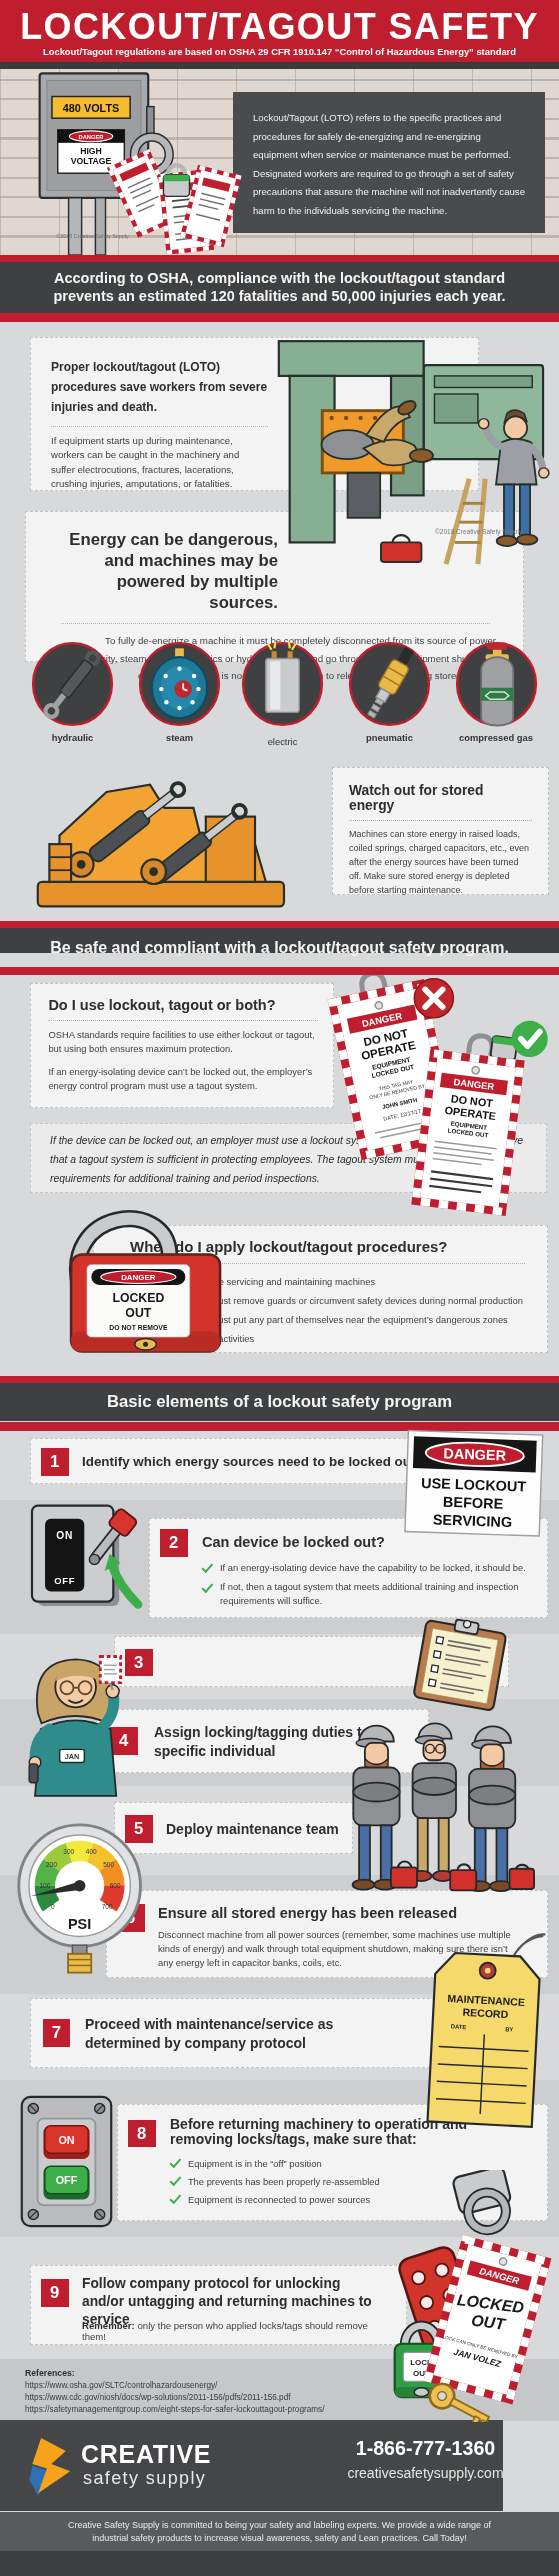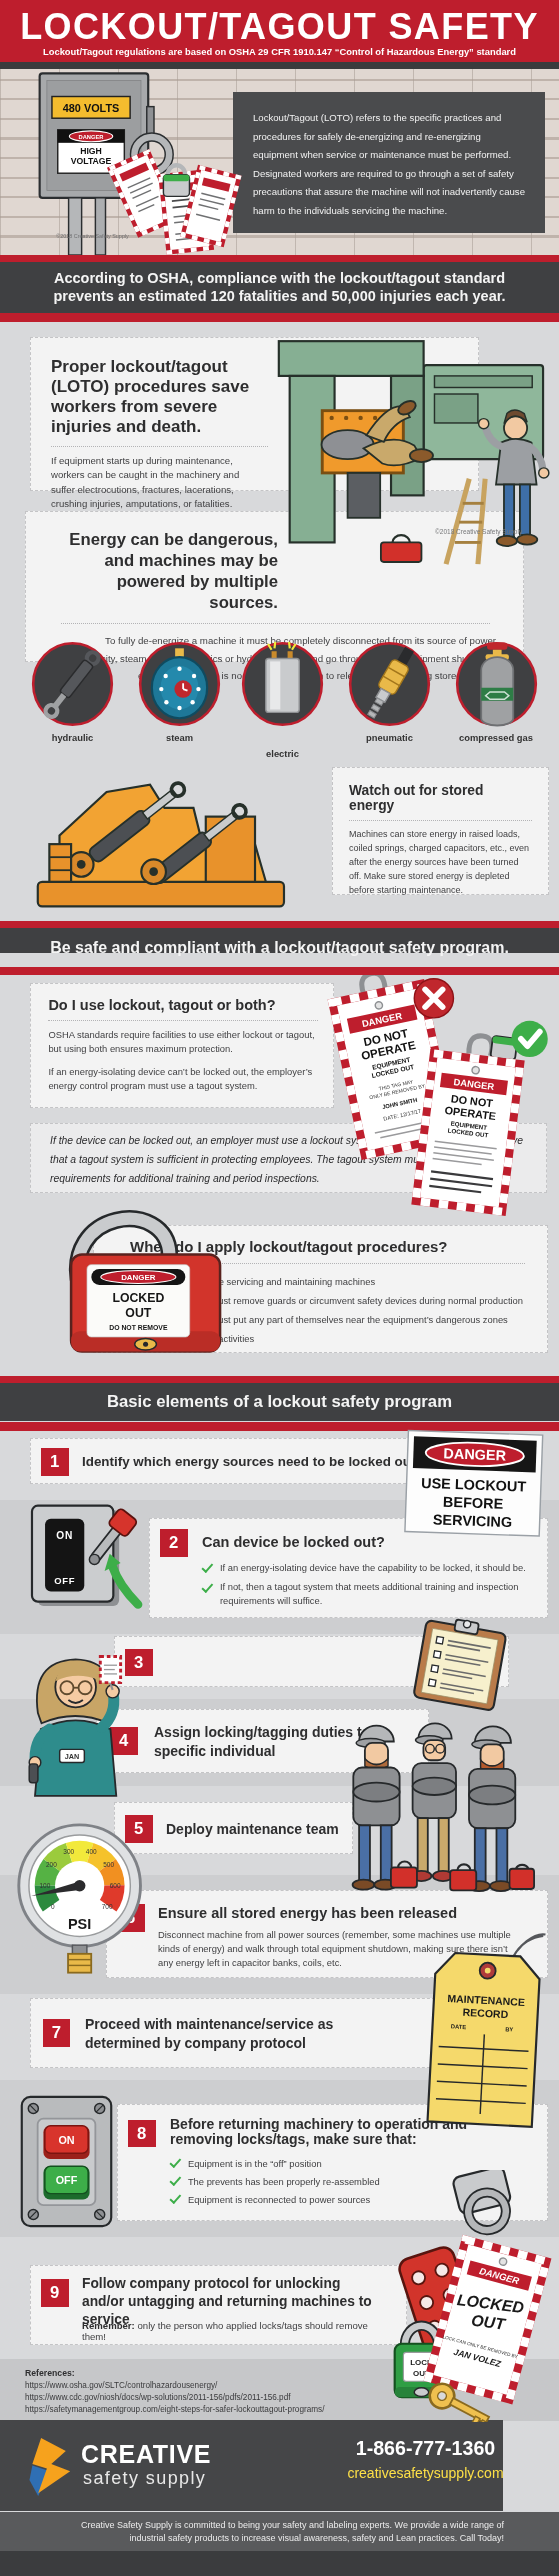--- a/index.html
+++ b/index.html
@@ -113,21 +113,21 @@
   <div class="abs band-red" style="top:255px;left:0;width:559px;height:7.2px;"></div>
   <div class="abs band-dark" style="top:262px;left:0;width:559px;height:51px;">
     <div class="banner-txt" style="font-size:14.5px;line-height:18px;padding-top:7.2px;">
       <div>According to OSHA, compliance with the lockout/tagout standard</div>
       <div>prevents an estimated 120 fatalities and 50,000 injuries each year.</div>
     </div>
   </div>
   <div class="abs band-red" style="top:313px;left:0;width:559px;height:8.7px;"></div>
 
   <div class="abs card" style="top:337px;left:30px;width:449px;height:154px;padding:19px 0 0 20px;">
-    <div class="h-title" style="width:217px;font-size:17px;line-height:20px;">Proper lockout/tagout (LOTO) procedures save workers from severe injuries and death.</div>
+    <div class="h-title" style="width:217px;font-size:12px;line-height:20px;">Proper lockout/tagout (LOTO) procedures save workers from severe injuries and death.</div>
     <div class="dotted" style="width:217px;margin:8.7px 0 7.2px 0;"></div>
     <div class="body-txt" style="width:214px;font-size:9.6px;line-height:14.5px;">If equipment starts up during maintenance, workers can be caught in the machinery and suffer electrocutions, fractures, lacerations, crushing injuries, amputations, or fatalities.</div>
   </div>
   <svg class="ill" style="top:325px;left:239px;" width="320" height="243" viewBox="0 0 442 335">
     <rect x="255" y="55" width="165" height="130" rx="4" fill="#8FB79B" stroke="#26302A" stroke-width="3"></rect>
     <rect x="270" y="70" width="135" height="16" fill="#7AA186" stroke="#26302A" stroke-width="2"></rect>
     <rect x="270" y="95" width="60" height="40" fill="#7AA186" stroke="#26302A" stroke-width="2"></rect>
     <rect x="55" y="22" width="200" height="48" fill="#86AF93" stroke="#26302A" stroke-width="3"></rect>
     <rect x="70" y="70" width="62" height="230" fill="#86AF93" stroke="#26302A" stroke-width="3"></rect>
     <rect x="210" y="70" width="45" height="165" fill="#7AA186" stroke="#26302A" stroke-width="3"></rect>
@@ -226,21 +226,21 @@
       <svg width="83" height="86" viewBox="0 0 114 118">
         <ellipse cx="57" cy="59" rx="54" ry="56" fill="#3F4042" stroke="#BE1E2D" stroke-width="3.5"></ellipse>
         <rect x="42" y="14" width="7" height="10" fill="#C98A2B"></rect>
           <rect x="64" y="14" width="7" height="10" fill="#C98A2B"></rect>
         <g stroke="#F2E93B" stroke-width="3" fill="none">
             <path d="M42,12 l-5,-8 M46,10 l1,-9 M70,12 l5,-8 M67,10 l-1,-9"></path>
           </g>
         <rect x="34" y="24" width="46" height="74" rx="4" fill="#C9CBCD" stroke="#8E9093" stroke-width="2"></rect>
         <rect x="40" y="28" width="14" height="66" fill="#E8E9EA"></rect>
       </svg>
-      <div style="font-size:9.4px;font-weight:bold;color:#333;margin-top:19px;">electric</div>
+      <div style="font-size:9.4px;font-weight:normal;color:#333;margin-top:7px;">electric</div>
     </div>
 
     <div class="abs" style="left:346px;top:0;width:87px;text-align:center;">
       <svg width="83" height="86" viewBox="0 0 114 118">
         <ellipse cx="57" cy="59" rx="54" ry="56" fill="#3F4042" stroke="#BE1E2D" stroke-width="3.5"></ellipse>
         <g transform="rotate(30 57 59)">
           <rect x="50" y="4" width="14" height="22" fill="#2A2B2D"></rect>
           <rect x="44" y="26" width="26" height="44" rx="6" fill="#E9B949" stroke="#A3761B" stroke-width="2"></rect>
           <line x1="44" y1="40" x2="70" y2="40" stroke="#A3761B" stroke-width="2"></line>
           <line x1="44" y1="54" x2="70" y2="54" stroke="#A3761B" stroke-width="2"></line>
@@ -734,21 +734,21 @@
   </div>
 
   <div class="abs" style="top:2420px;left:0;width:503px;height:91px;background:#454648;z-index:1;">
     <svg class="abs" style="top:14.5px;left:27.5px;" width="48" height="64" viewBox="0 0 66 88">
       <polygon points="6,42 30,50 14,84 2,62" fill="#2F6FB4"></polygon>
       <polygon points="18,4 52,22 32,40 58,50 14,80 26,46 6,40" fill="#F6A21D"></polygon>
     </svg>
     <div class="abs" style="top:20px;left:81px;color:#fff;font-size:25px;font-weight:bold;letter-spacing:0.7px;">CREATIVE</div>
     <div class="abs" style="top:48px;left:83px;color:#E8E8E8;font-size:18px;letter-spacing:1.4px;">safety supply</div>
     <div class="abs" style="top:17.4px;left:313px;width:225px;text-align:center;color:#fff;font-size:19.6px;font-weight:bold;">1-866-777-1360</div>
-    <div class="abs" style="top:45px;left:313px;width:225px;text-align:center;color:#fde047;font-size:14px;">creativesafetysupply.com</div>
+    <div class="abs" style="top:45px;left:313px;width:225px;text-align:center;color:#e5e5e5;font-size:14px;">creativesafetysupply.com</div>
   </div>
   <div class="abs" style="top:2512px;left:0;width:559px;height:39px;background:#595A5C;z-index:1;">
-    <div style="width:449px;margin:0 auto;padding-top:6.5px;text-align:right;color:#ECECEC;font-size:9px;line-height:13.8px;">Creative Safety Supply is committed to being your safety and labeling experts.  We provide a wide range of industrial safety products to increase visual awareness, safety and Lean practices.  Call Today!</div>
+    <div style="width:449px;margin:0 auto;padding-top:6.5px;text-align:center;color:#ECECEC;font-size:9px;line-height:13.8px;">Creative Safety Supply is committed to being your safety and labeling experts.  We provide a wide range of industrial safety products to increase visual awareness, safety and Lean practices.  Call Today!</div>
   </div>
   <div class="abs" style="top:2551px;left:0;width:559px;height:25px;background:#3B3C3E;z-index:1;"></div>
 
 </div>
 
 
 </body></html>

